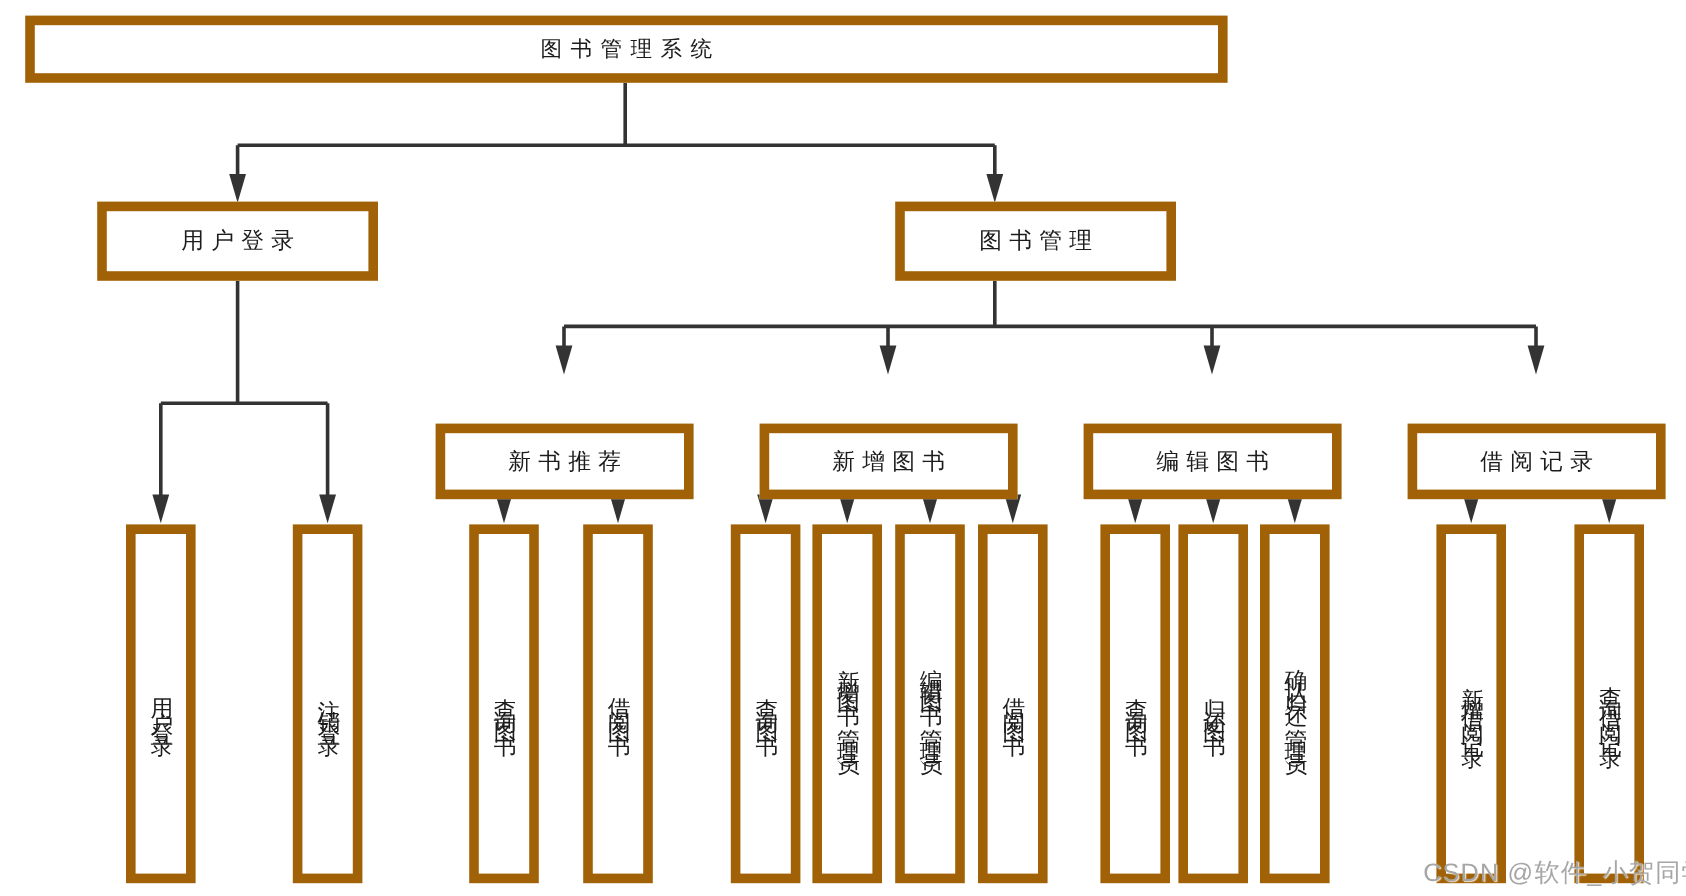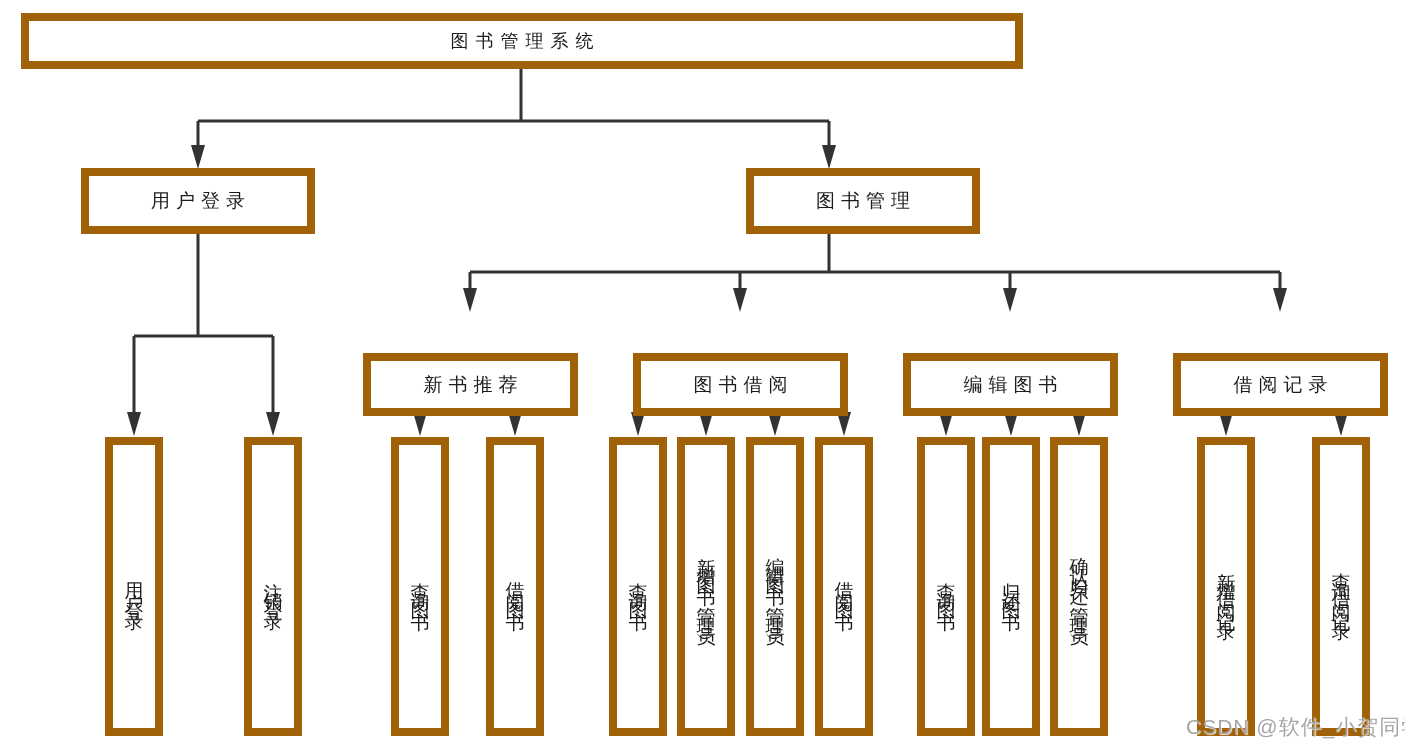--- a/index.html
+++ b/index.html
@@ -130,21 +130,21 @@
   <span class="h-label">用户登录</span>
 </div>
 <div class="node n-l2b">
   <span class="h-label">图书管理</span>
 </div>
 
 <div class="node l3 n-l3a">
   <span class="h-label">新书推荐</span>
 </div>
 <div class="node l3 n-l3b">
-  <span class="h-label">图书借阅</span>
+  <span class="h-label">新增图书</span>
 </div>
 <div class="node l3 n-l3c">
   <span class="h-label">编辑图书</span>
 </div>
 <div class="node l3 n-l3d">
   <span class="h-label">借阅记录</span>
 </div>
 
 <div class="node leaf n-leaf1">
   <span class="v-label">用户登录</span>

